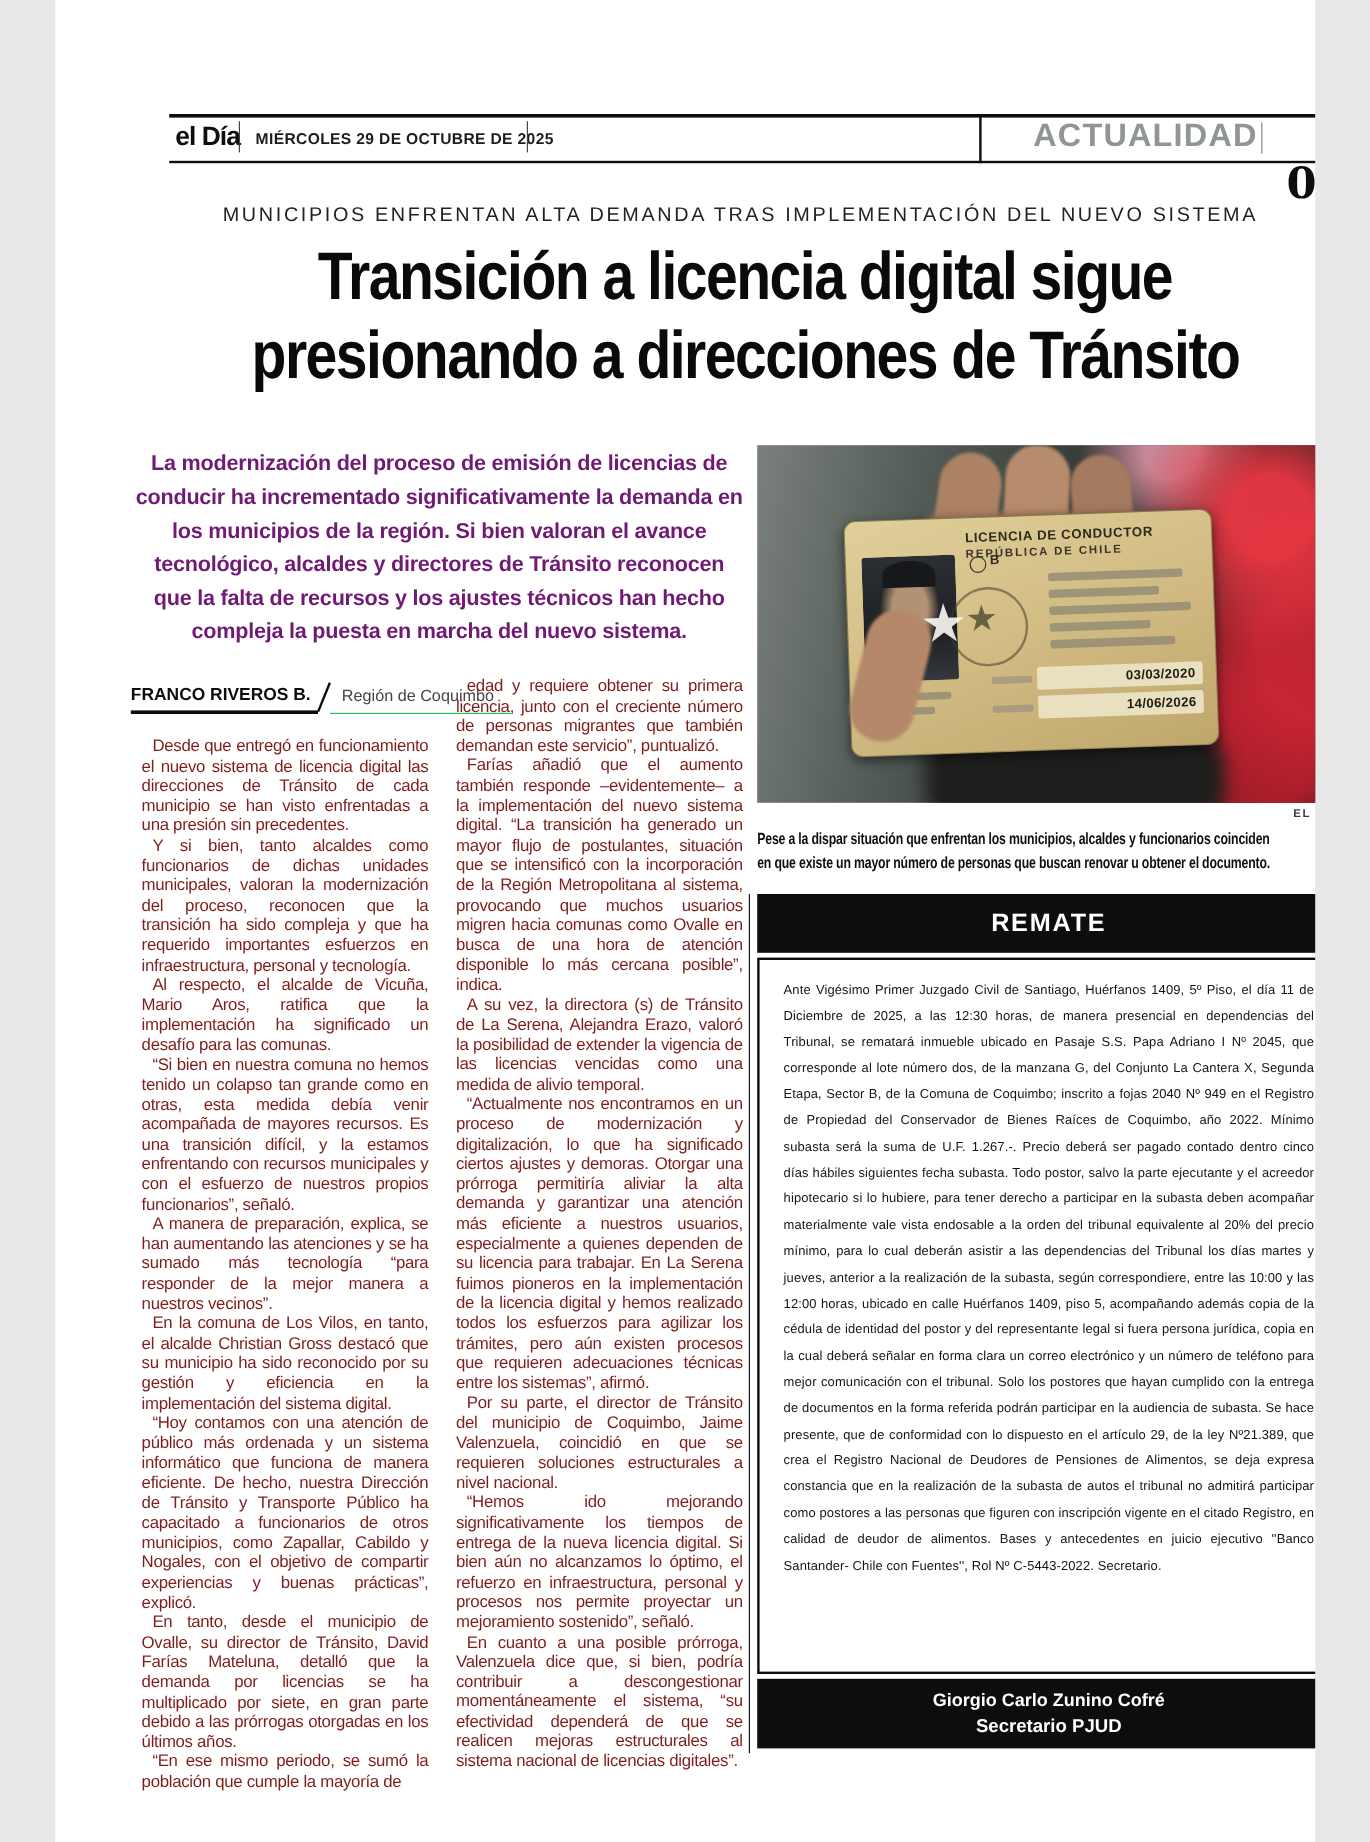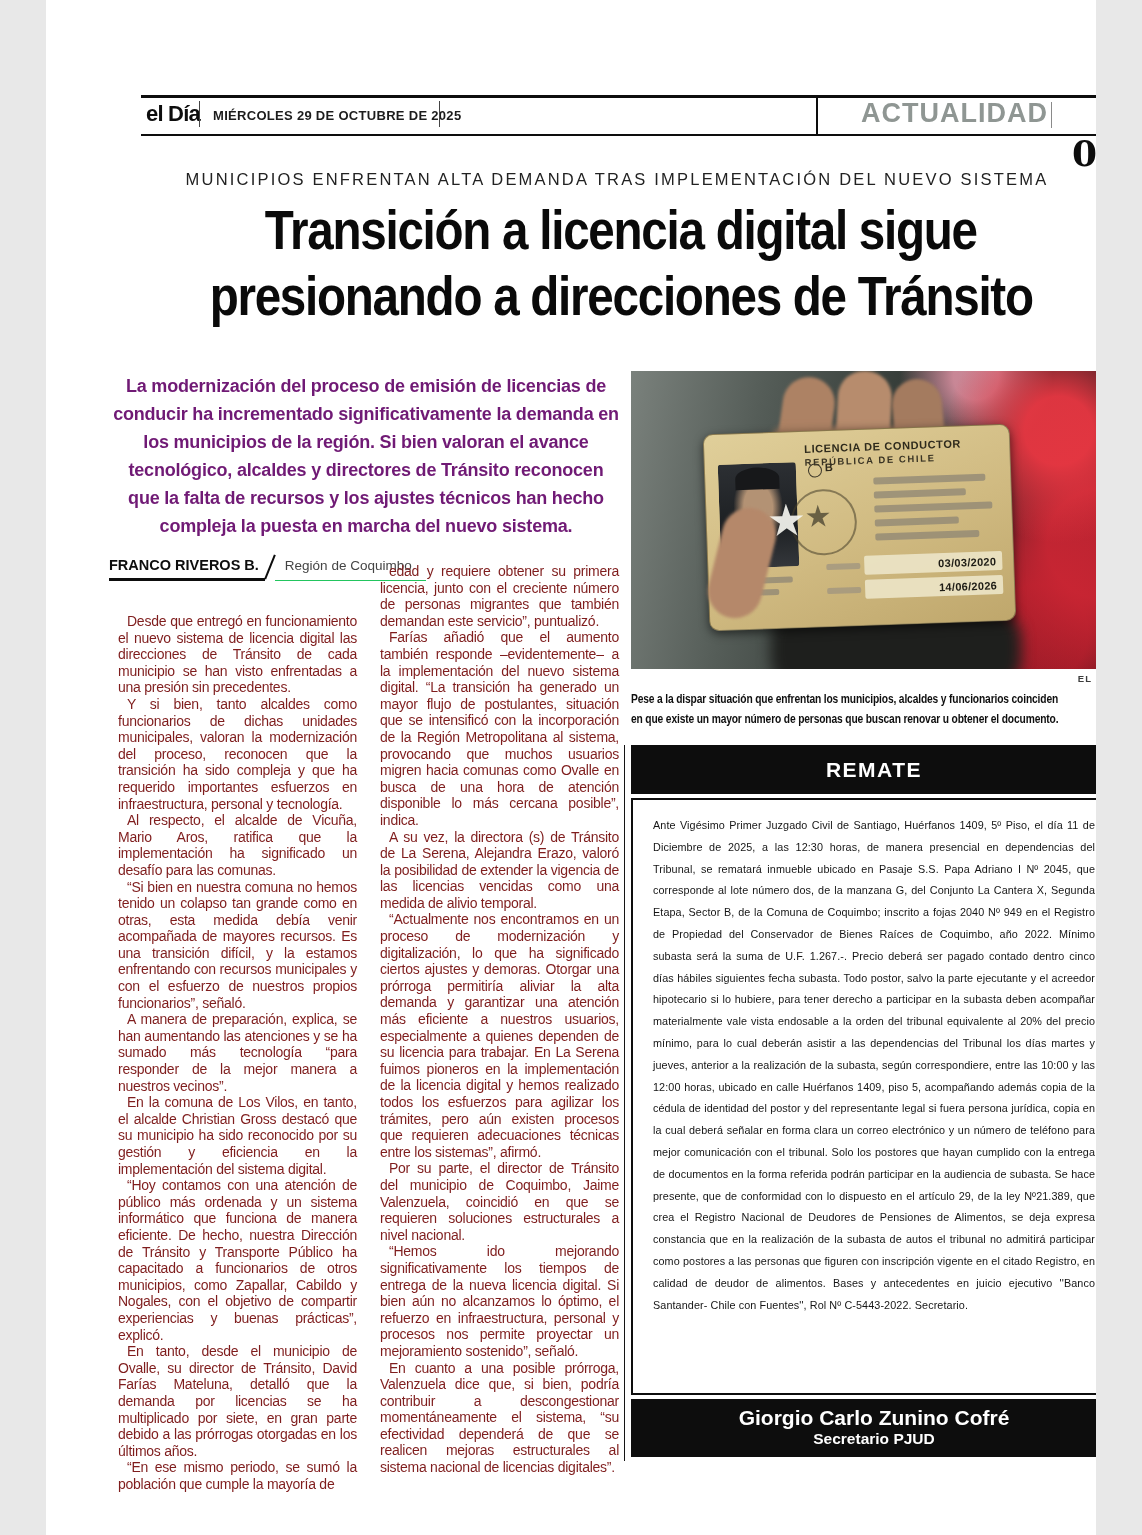--- a/index.html
+++ b/index.html
@@ -21,21 +21,21 @@
   
   .kicker{left:0;top:170px;width:1142px;text-align:center;font-size:16.5px;letter-spacing:2.2px;
           color:#222;font-weight:500;}
   .headline{left:4px;top:197px;width:1142px;text-align:center;}
   .headline span{display:inline-block;white-space:nowrap;font-size:56px;line-height:66px;
           font-weight:800;letter-spacing:-1.5px;color:#0a0a0a;transform:scaleX(0.85);transform-origin:center top;}
   .lede{left:67px;top:372px;width:506px;text-align:center;font-size:18px;font-weight:700;
         line-height:28px;letter-spacing:-0.2px;color:#701a75;}
 
   
-  .byline{left:63px;top:554px;display:flex;align-items:flex-start;}
+  .byline{left:63px;top:568px;display:flex;align-items:flex-start;}
   .byline-author{font-size:14.5px;font-weight:800;color:#0d0d0d;border-bottom:3px solid #0d0d0d;
         padding:3px 6px 5px 0;}
   .byline-slash{width:2px;height:26px;background:#0d0d0d;transform:rotate(22deg);margin:0 4px;}
   .byline-region{font-size:13.5px;color:#444;border-bottom:1px solid #22c55e;padding:4px 14px 7px 10px;}
 
   
   .col{width:239px;font-size:14px;line-height:16.6px;letter-spacing:-0.25px;text-align:justify;color:#7f1d1d;}
   .col1{left:72px;top:613px;}
   .col2{left:334px;top:563px;}
   .body-p{margin:0;text-indent:9px;}
@@ -91,21 +91,21 @@
   
   .col-rule{left:578px;top:745px;width:1px;height:716px;background:#141414;}
   .ad-header{left:585px;top:745px;width:486px;height:49px;background:#0d0d0d;
         display:flex;align-items:center;justify-content:center;}
   .ad-title{color:#fff;font-size:21px;font-weight:800;letter-spacing:1.5px;}
   .ad-box{left:585px;top:798px;width:486px;height:597px;border:2px solid #0d0d0d;box-sizing:border-box;
         background:#fff;padding:15px 20px;overflow:hidden;}
   .ad-body{font-size:10.8px;line-height:21.8px;letter-spacing:0.1px;text-align:justify;color:#151515;}
   .ad-footer{left:585px;top:1399px;width:486px;height:58px;background:#0d0d0d;
         display:flex;flex-direction:column;align-items:center;justify-content:center;}
-  .sig-name{color:#fff;font-size:21px;font-weight:800;line-height:21px;}
+  .sig-name{color:#fff;font-size:15px;font-weight:800;line-height:21px;}
   .sig-role{color:#fff;font-size:15.5px;font-weight:800;line-height:21px;}
 </style>
 </head>
 <body>
 
 <div class="page">
 
   <header>
     <div class="abs rule-top"></div>
     <div class="abs logo">el Día</div>

